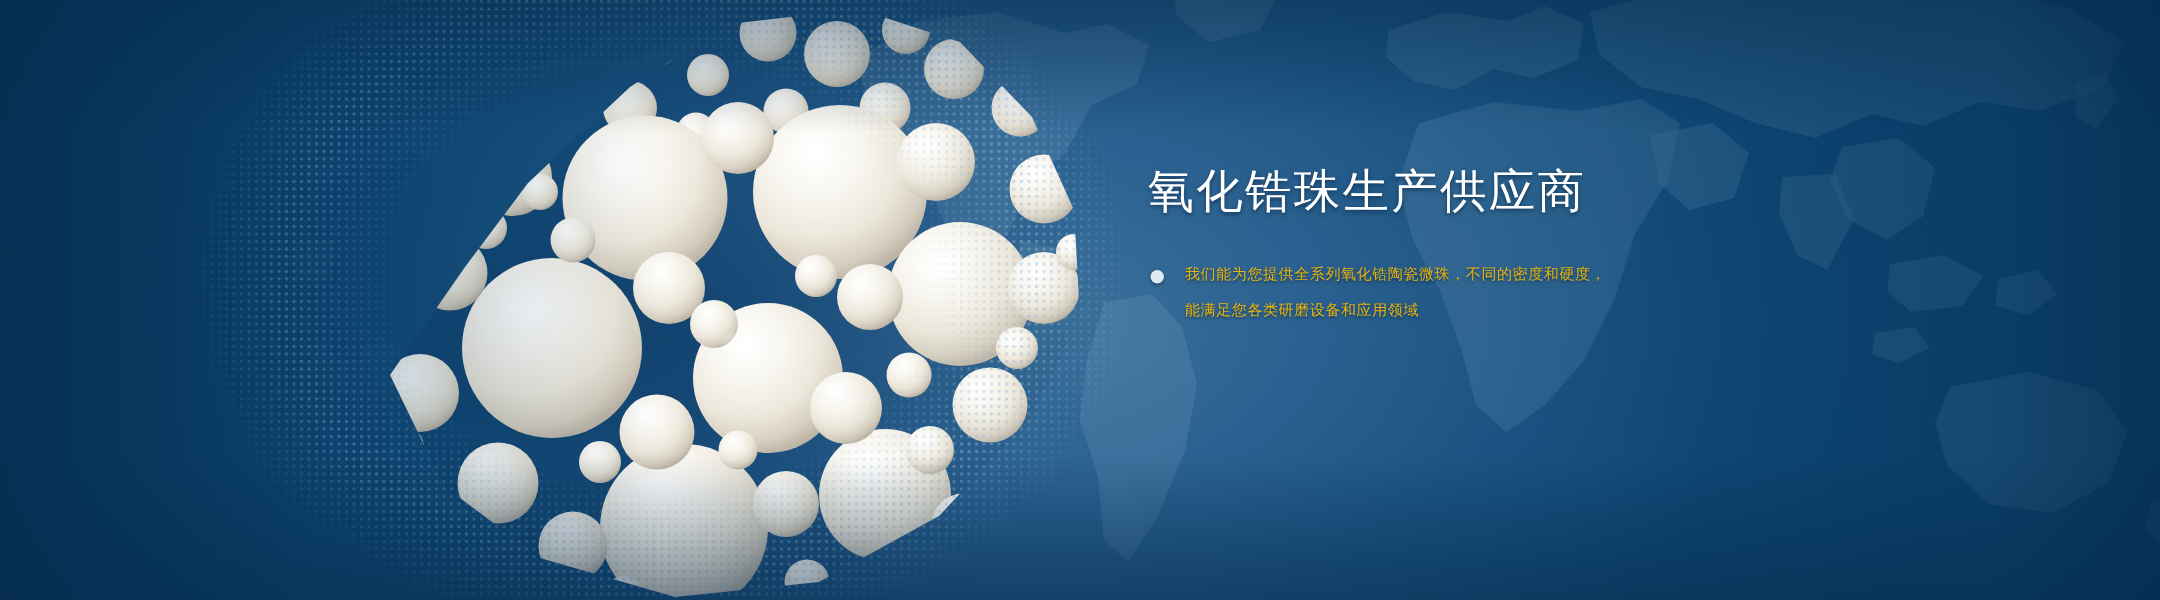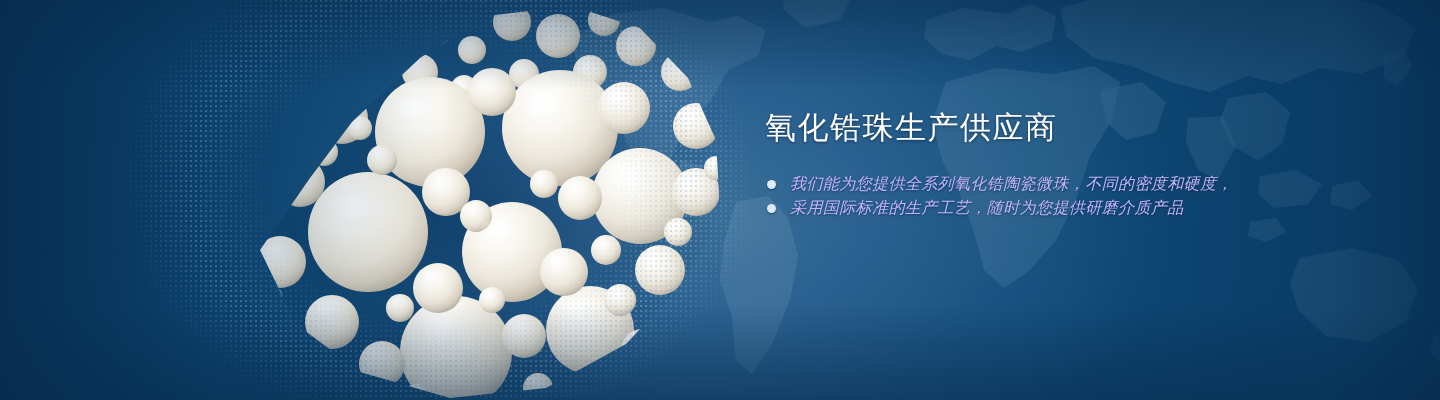--- a/index.html
+++ b/index.html
@@ -97,27 +97,26 @@
     letter-spacing: 1.5px;
     font-weight: normal;
     margin: 0 0 24px 0;
     text-shadow: 0 1px 3px rgba(0,20,45,.55);
     white-space: nowrap;
   }
   .bullets { margin: 0; padding: 0; list-style: none; }
   .bullet {
     position: relative;
     padding-left: 25px;
-    color: #c4b5fd;
-    font-size: 16px;
+    color: #eab308;
+    font-size: 10px;
     line-height: 24px;
     letter-spacing: .4px;
     margin-bottom: 0;
     text-shadow: 0 1px 2px rgba(0,20,45,.5);
-    font-style: italic;
   }
   .bullet .dot {
     position: absolute;
     left: 2px;
     top: 8px;
     width: 9px;
     height: 9px;
     border-radius: 50%;
     background: #dfe9f2;
     box-shadow: 0 1px 2px rgba(0,20,45,.5);
@@ -307,24 +306,21 @@
 
   <div class="content">
 
     <h1 class="headline">氧化锆珠生产供应商</h1>
 
     <ul class="bullets">
 
       <li class="bullet">
         <span class="dot"></span>
         <span class="bullet-line">我们能为您提供全系列氧化锆陶瓷微珠，不同的密度和硬度，</span>
+        <span class="bullet-line">能满足您各类研磨设备和应用领域</span>
       </li>
 
 
-      <li class="bullet">
-        <span class="dot"></span>
-        <span class="bullet-line">采用国际标准的生产工艺，随时为您提供研磨介质产品</span>
-      </li>
 
     </ul>
   </div>
 
 </div>
 
 </body></html>

